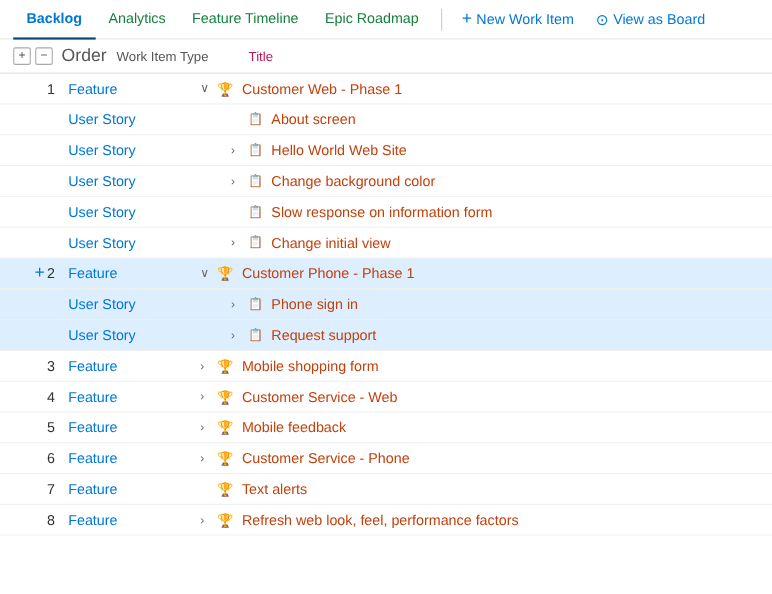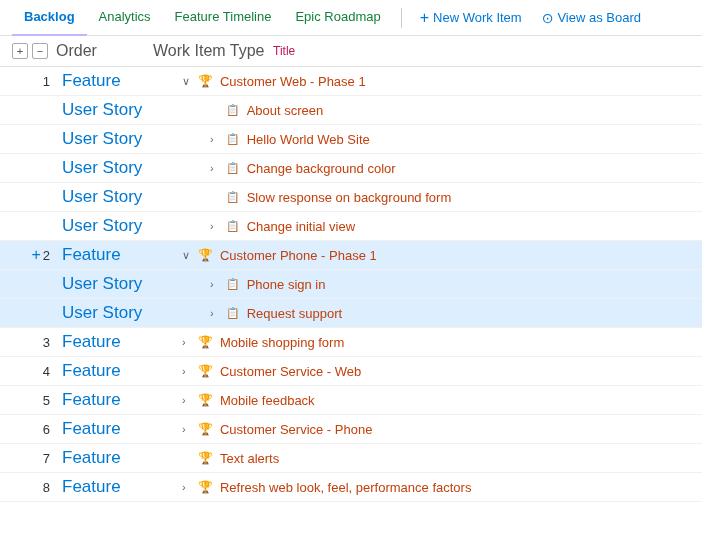--- a/index.html
+++ b/index.html
@@ -7,54 +7,54 @@
 
     
     .top-nav {
       display: flex; align-items: center; padding: 0 12px;
       border-bottom: 1px solid #e0e0e0; height: 36px; gap: 0;
     }
     .nav-item {
       padding: 8px 12px; cursor: pointer; font-size: 13px; color: #15803d;
       border-bottom: 2px solid transparent; height: 36px; display: flex; align-items: center;
     }
-    .nav-item.active { color: #0078d4; border-bottom: 2px solid #c4b5fd; font-weight: 600; }
+    .nav-item.active { color: #0078d4; border-bottom: 2px solid #0c4a6e; font-weight: 600; }
     .nav-divider { width: 1px; background: #ccc; height: 20px; margin: 0 8px; }
     .nav-action {
       display: flex; align-items: center; gap: 4px; padding: 4px 10px;
       color: #0078d4; cursor: pointer; font-size: 13px;
     }
     .nav-action .plus-icon { font-size: 16px; font-weight: 300; }
 
     
     .table-header {
       display: flex; align-items: center; padding: 6px 12px;
       border-bottom: 1px solid #e0e0e0; background: #fff;
       gap: 0;
     }
     .expand-controls { display: flex; gap: 4px; margin-right: 8px; }
     .expand-btn {
       width: 16px; height: 16px; border: 1px solid #aaa; cursor: pointer;
       display: flex; align-items: center; justify-content: center; font-size: 11px; color: #555;
       border-radius: 2px;
     }
     .col-order { width: 50px; color: #555; font-size: 16px; }
-    .col-type { width: 120px; color: #555; font-size: 16px; margin-left: 47px; }
+    .col-type { width: 120px; color: #555; font-size: 12px; }
     .col-title { flex: 1; color: #be185d; font-size: 12px; }
 
     
     .table-body { }
     .row {
       display: flex; align-items: center; padding: 4px 12px;
       border-bottom: 1px solid #f0f0f0; min-height: 28px;
     }
     .row.highlighted { background: #ddeeff; }
 
     .row-order { width: 50px; text-align: right; padding-right: 12px; color: #333; font-size: 13px; }
-    .row-type { width: 120px; color: #0078d4; font-size: 17px; }
+    .row-type { width: 120px; color: #0078d4; font-size: 13px; }
     .row-title { flex: 1; display: flex; align-items: center; gap: 4px; }
 
     .chevron { color: #666; font-size: 11px; width: 12px; display: inline-block; }
     .plus-cell { color: #0078d4; font-size: 16px; width: 16px; margin-right: 2px; cursor: pointer; }
 
     
     .trophy-icon { display: inline-block; color: #6a0dad; font-size: 13px; margin-right: 3px; }
     .book-icon { display: inline-block; color: #0078d4; font-size: 12px; margin-right: 3px; }
 
     .title-text { color: #c2410c; cursor: pointer; }
@@ -128,21 +128,21 @@
         <span class="title-text">Change background color</span>
       </div>
     </div>
     <div class="row">
       <div class="row-order"><span></span></div>
       <div class="row-type">User Story</div>
       <div class="row-title">
         <span style="display: inline-block; width: 24px;"></span>
         <span class="chevron"></span>
         <span class="book-icon" style="font-size: 11px;">📋</span>
-        <span class="title-text">Slow response on background form</span>
+        <span class="title-text">Slow response on information form</span>
       </div>
     </div>
     <div class="row">
       <div class="row-order"><span></span></div>
       <div class="row-type">User Story</div>
       <div class="row-title">
         <span style="display: inline-block; width: 24px;"></span>
         <span class="chevron">›</span>
         <span class="book-icon" style="font-size: 11px;">📋</span>
         <span class="title-text">Change initial view</span>

